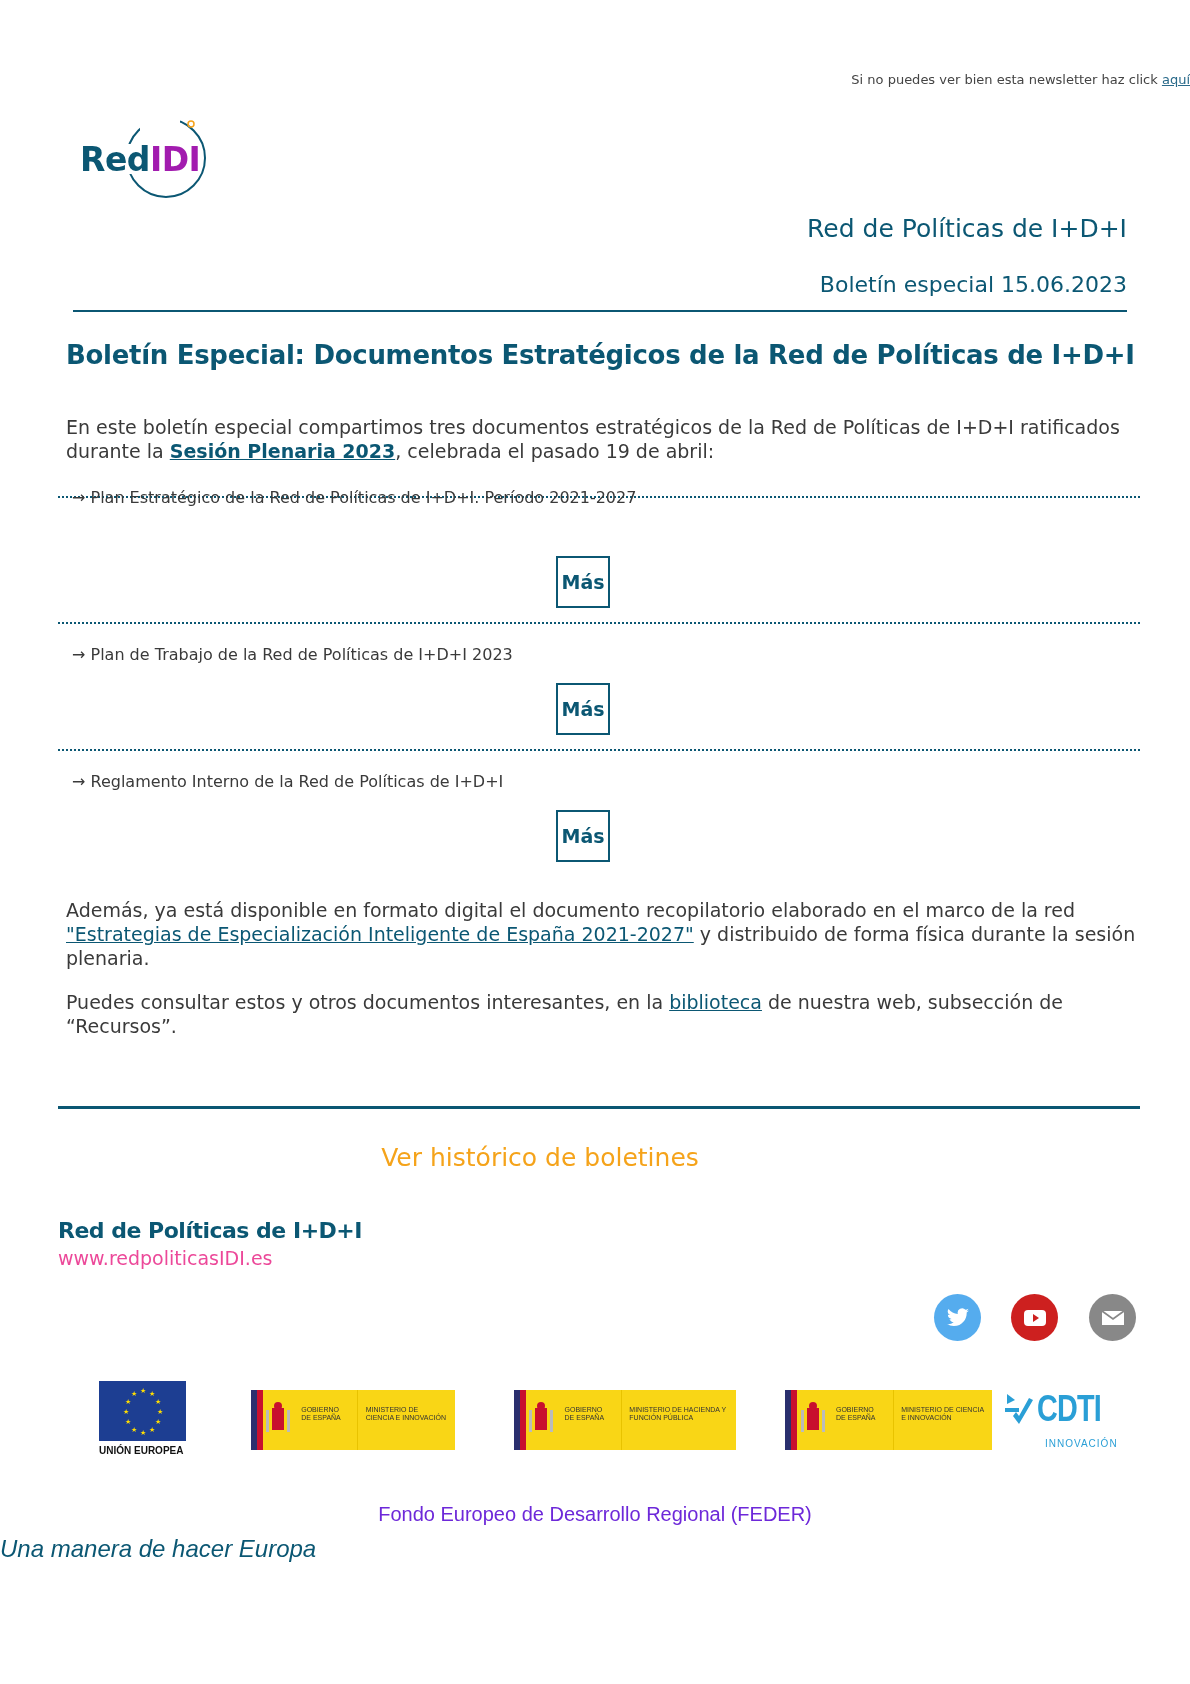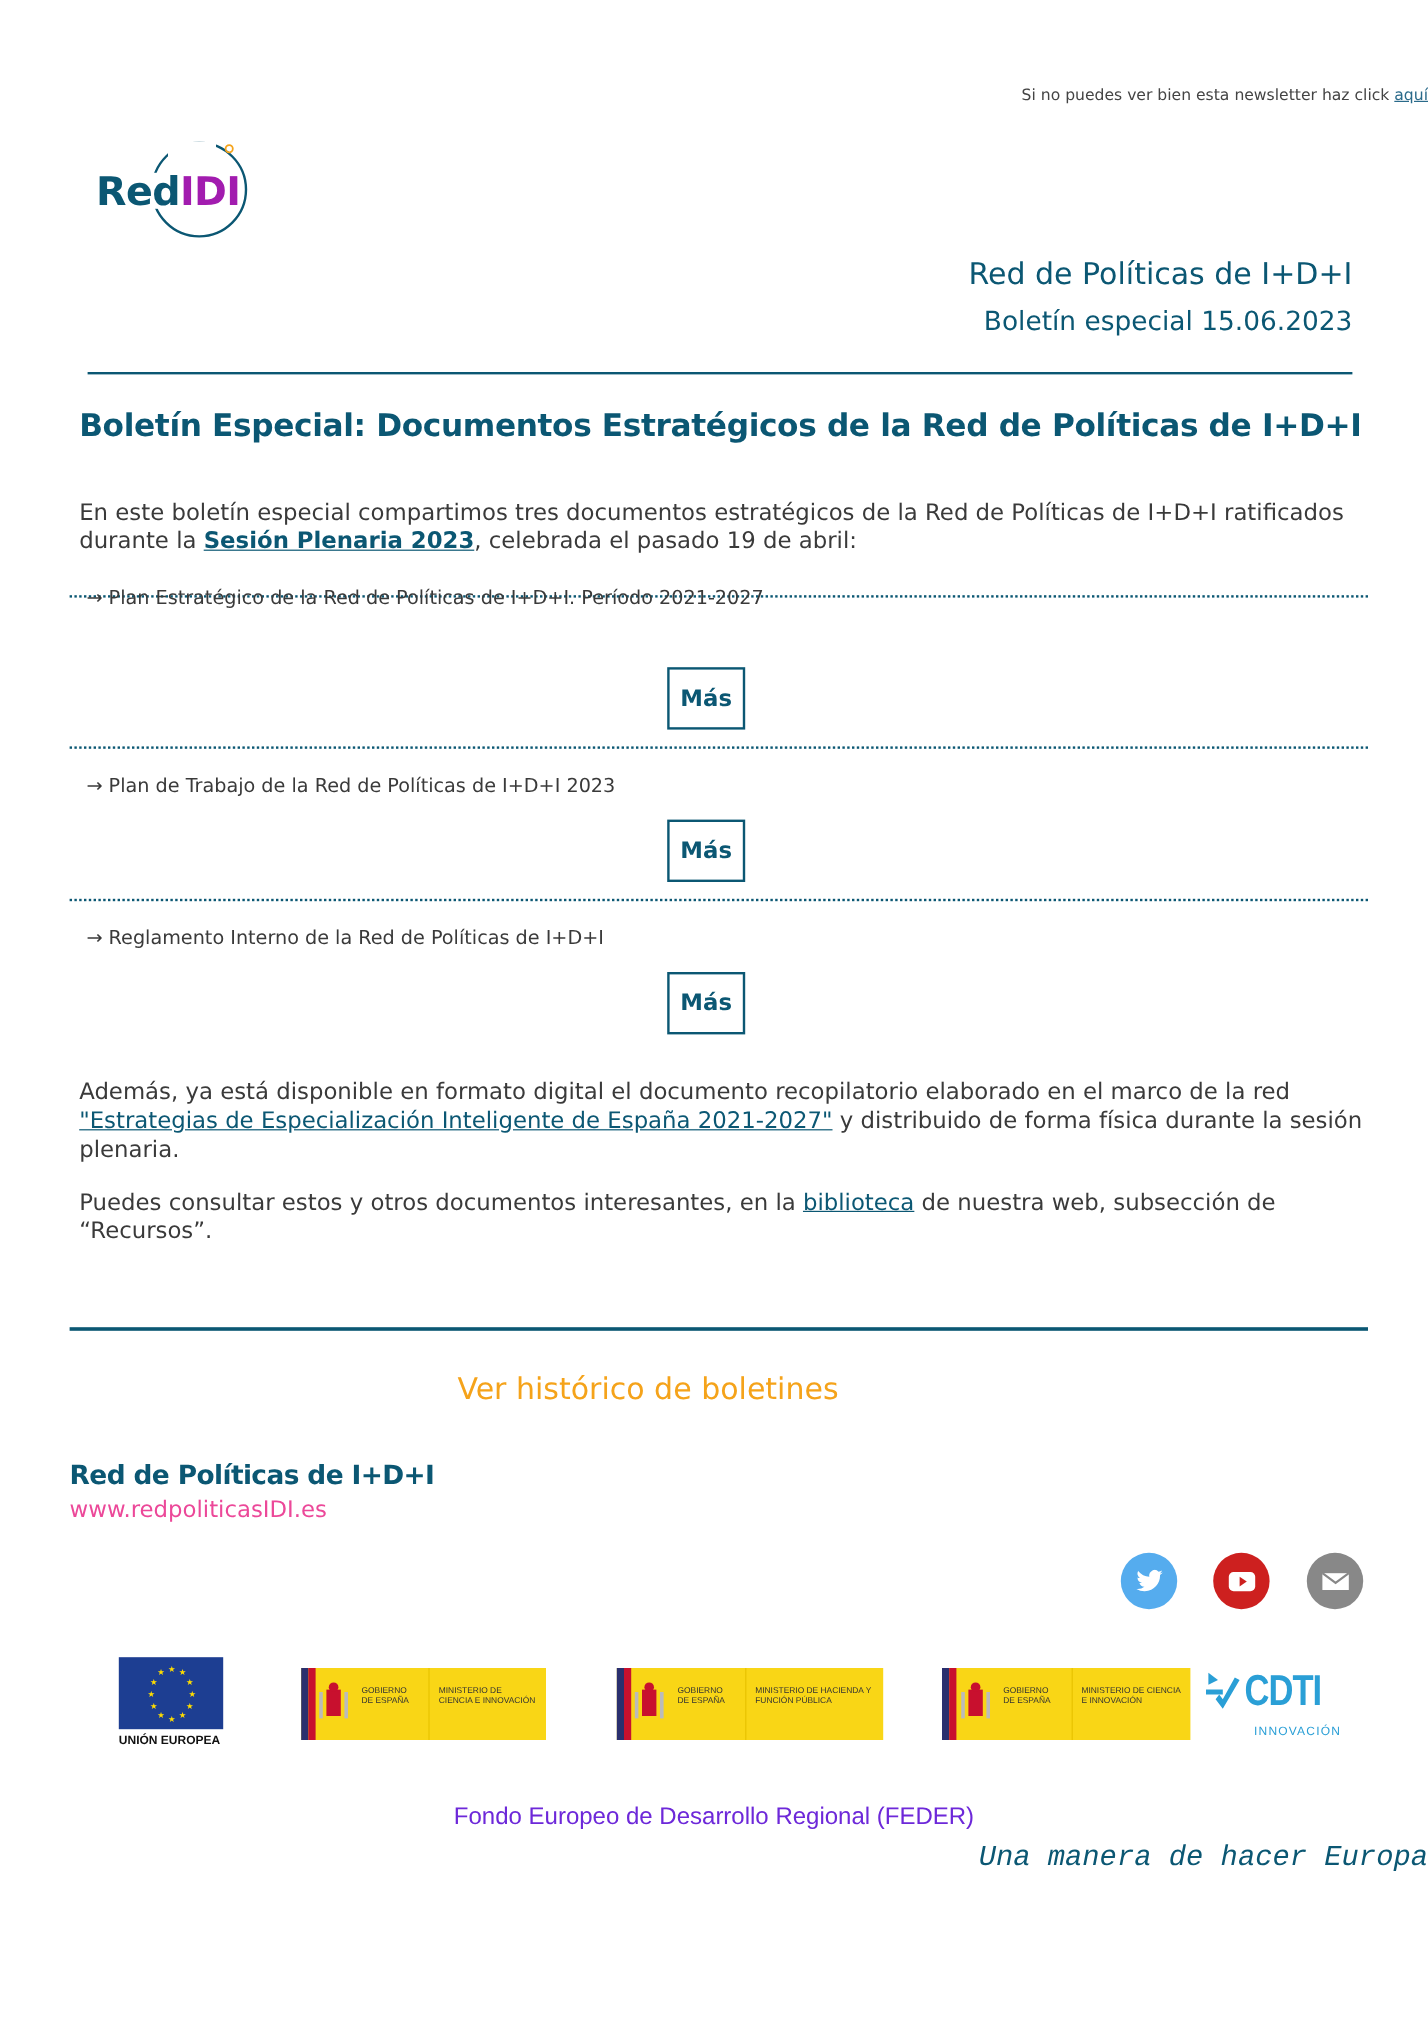--- a/index.html
+++ b/index.html
@@ -4,38 +4,38 @@
 <style>
   * { box-sizing: border-box; margin: 0; padding: 0; }
   html, body { width: 1190px; height: 1684px; background: #ffffff; overflow: hidden; }
   body { position: relative; font-family: "DejaVu Sans", sans-serif; color: #333333; }
   .abs { position: absolute; }
   a { color: #0b5773; }
   .viewlink { left: 0; width: 1190px; top: 72px; text-align: right; font-size: 13px; color: #444; }
   .viewlink a { color: #2a6a8a; text-decoration: underline; }
   .logo { left: 80px; top: 118px; width: 160px; height: 100px; }
   .hdr-title { right: 63px; top: 214px; font-size: 25px; color: #0b5773; text-align: right; }
-  .hdr-sub { right: 63px; top: 256px; font-size: 22px; color: #0b5773; text-align: right; }
+  .hdr-sub { right: 63px; top: 272px; font-size: 22px; color: #0b5773; text-align: right; }
   .rule-top { left: 73px; width: 1054px; top: 310px; height: 2px; background: #0b5773; }
   .heading { left: 66px; top: 340px; font-size: 26px; color: #0b5773; letter-spacing: -0.3px; font-weight: bold; }
   .intro { left: 66px; top: 415px; width: 1060px; font-size: 19px; line-height: 24px; color: #3a3a3a; }
   .intro a { font-weight: bold; color: #0b5773; }
   .dotted { left: 58px; width: 1082px; height: 0; border-top: 2px dotted #0b5773; }
   .item-text { left: 72px; font-size: 16px; color: #3a3a3a; }
-  .mas-btn { left: 556px; width: 65px; height: 52px; border: 2px solid #0b5773; background: #fff; color: #0b5773; font-size: 19px; font-weight: bold; text-align: center; line-height: 48px; cursor: pointer; }
+  .mas-btn { left: 556px; width: 54px; height: 52px; border: 2px solid #0b5773; background: #fff; color: #0b5773; font-size: 19px; font-weight: bold; text-align: center; line-height: 48px; cursor: pointer; }
   .para { left: 66px; width: 1070px; font-size: 19px; line-height: 24px; color: #3a3a3a; }
   .para a { color: #0b5773; text-decoration: underline; }
   .rule-bottom { left: 58px; width: 1082px; top: 1106px; height: 3px; background: #0b5773; }
   .historico { left: 0; width: 1080px; top: 1143px; text-align: center; font-size: 25px; color: #f5a31a; cursor: pointer; }
   .foot-name { left: 58px; top: 1218px; font-size: 22px; color: #0b5773; font-weight: bold; letter-spacing: -0.5px; }
   .foot-url { left: 58px; top: 1247px; font-size: 19px; color: #ec4899; }
   .social { top: 1294px; width: 47px; height: 47px; border-radius: 50%; display: flex; align-items: center; justify-content: center; cursor: pointer; }
   .logo-box { top: 1386px; }
   .feder { left: 0; width: 1190px; top: 1503px; text-align: center; font-family: "Liberation Sans", sans-serif; font-size: 20px; color: #6d28d9; }
-  .tagline { left: 0; width: 1190px; top: 1535px; text-align: right; font-family: Liberation Mono, monospace; font-style: italic; font-size: 24px; color: #0b5773; }
+  .tagline { left: 0; width: 1190px; top: 1535px; text-align: left; font-family: Liberation Sans, sans-serif; font-style: italic; font-size: 24px; color: #0b5773; }
   .gov { height: 60px; background: #f9d616; display: flex; align-items: stretch; }
   .gov .flagbar { width: 10px; background: #2a2f6e; }
   .gov .redbar { width: 10px; background: #c8102e; }
   .gov .shield { width: 50px; display: flex; align-items: center; justify-content: center; }
   .gov .txt { font-family: "Liberation Sans", sans-serif; font-size: 7px; color: #333; line-height: 8px; padding: 16px 8px 0 8px; text-transform: uppercase; }
   .gov .sep { width: 1px; background: #e8c300; }
 </style>
 </head>
 <body>
 

